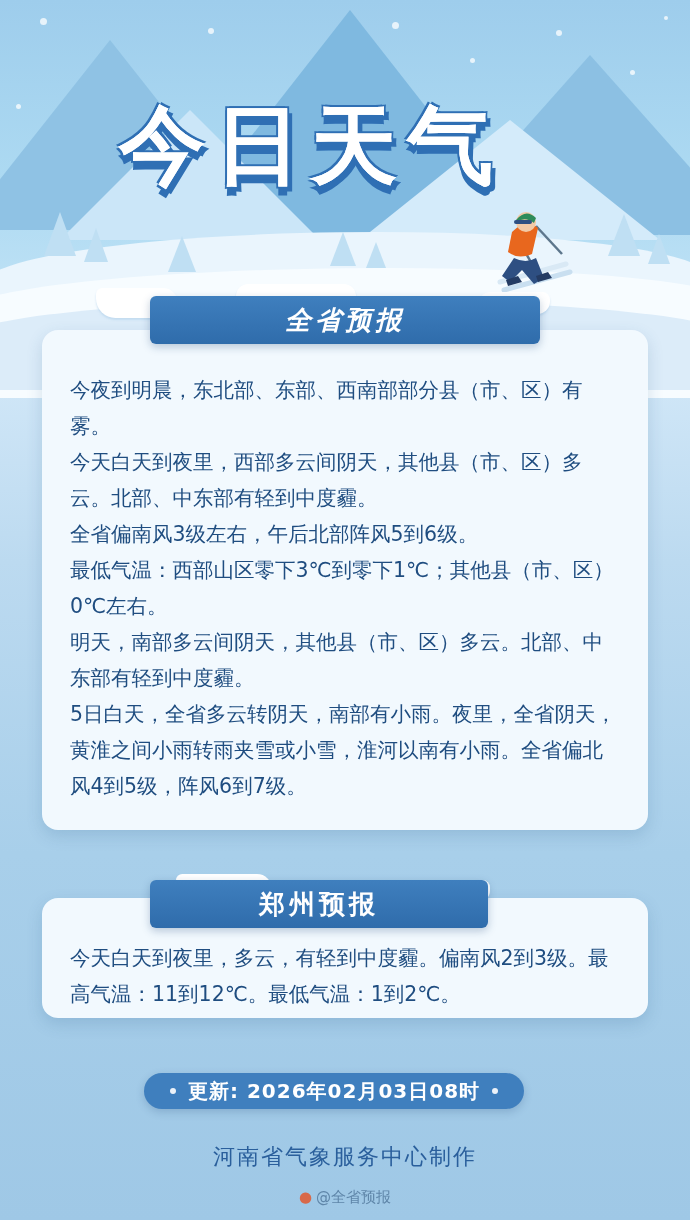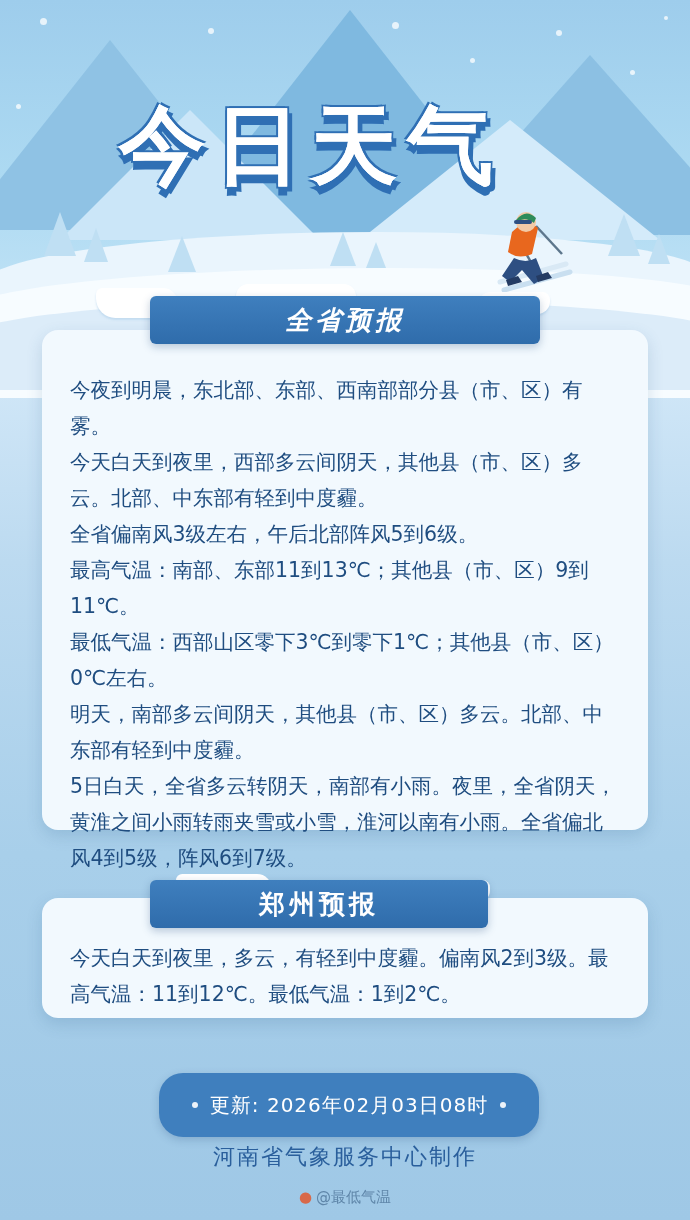--- a/index.html
+++ b/index.html
@@ -181,29 +181,30 @@
     line-height: 36px;
     font-family: "DejaVu Sans", sans-serif;
   }
   .body-province { left: 70px; top: 372px; width: 552px; }
   .body-city     { left: 70px; top: 940px; width: 552px; }
   .para { margin: 0; }
 
   
   .update-pill {
     position: absolute;
-    left: 159px; top: 1073px;
-    width: 380px; height: 64px;
+    left: 144px; top: 1073px;
+    width: 380px; height: 36px;
     background: #3f7fbe;
     border-radius: 24px;
     display: flex;
     align-items: center;
     justify-content: center;
     gap: 12px;
     box-shadow: 0 3px 8px rgba(30, 70, 120, .22);
+    font-weight: bold;
   }
   .dot { width: 6px; height: 6px; border-radius: 50%; background: #ffffff; opacity: .9; }
   .update-text {
     color: #ffffff;
     font-size: 20px;
     letter-spacing: 1px;
     font-family: "DejaVu Sans", sans-serif;
   }
 
   .footer {
@@ -290,21 +291,20 @@
   <div class="snowcap cap-a"></div>
   <div class="snowcap cap-b"></div>
   <div class="snowcap cap-c"></div>
   <div class="ribbon ribbon-province">
     <span class="ribbon-text">全省预报</span>
   </div>
   <div class="body-text body-province">
     <p class="para">今夜到明晨，东北部、东部、西南部部分县（市、区）有雾。</p>
     <p class="para">今天白天到夜里，西部多云间阴天，其他县（市、区）多云。北部、中东部有轻到中度霾。</p>
     <p class="para">全省偏南风3级左右，午后北部阵风5到6级。</p>
-    <p class="para">最高气温：南部、东部11到13℃；其他县（市、区）9到11℃。</p>
     <p class="para">最低气温：西部山区零下3℃到零下1℃；其他县（市、区）0℃左右。</p>
     <p class="para">明天，南部多云间阴天，其他县（市、区）多云。北部、中东部有轻到中度霾。</p>
     <p class="para">5日白天，全省多云转阴天，南部有小雨。夜里，全省阴天，黄淮之间小雨转雨夹雪或小雪，淮河以南有小雨。全省偏北风4到5级，阵风6到7级。</p>
   </div>
 
   <div class="panel panel-city"></div>
   <div class="snowcap cap-d"></div>
   <div class="snowcap cap-e"></div>
   <div class="ribbon ribbon-city">
     <span class="ribbon-text">郑州预报</span>
@@ -314,16 +314,16 @@
   </div>
 
   <div class="update-pill">
     <span class="dot"></span>
     <span class="update-text">更新: 2026年02月03日08时</span>
     <span class="dot"></span>
   </div>
 
   <div class="footer">河南省气象服务中心制作</div>
   <div class="weibo">
-    <span class="wb-icon">●</span><span>@最低气温</span>
+    <span class="wb-icon">●</span><span>@全省预报</span>
   </div>
 
 </div>
 
 </body></html>

